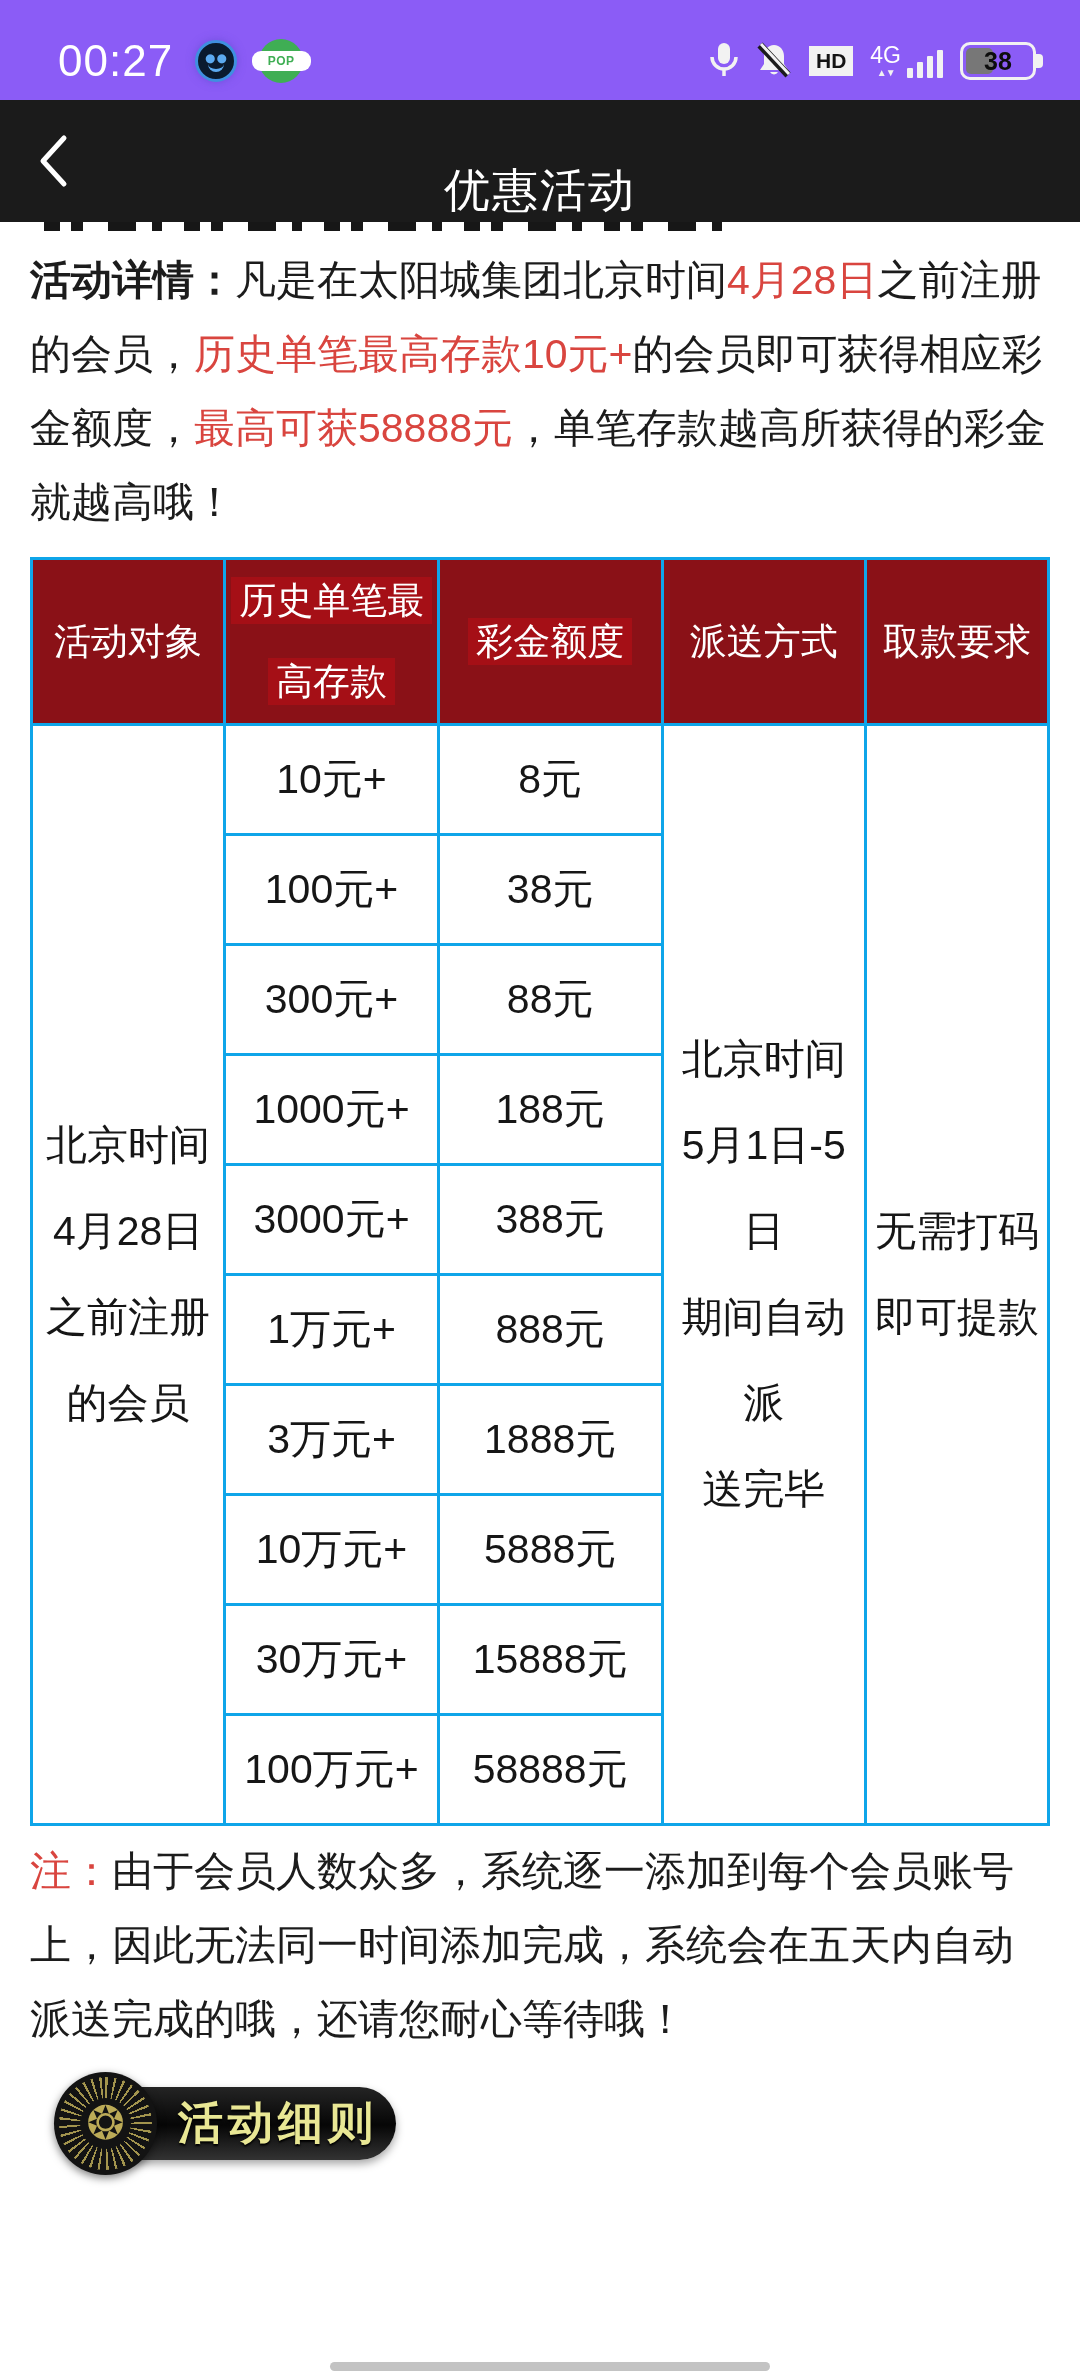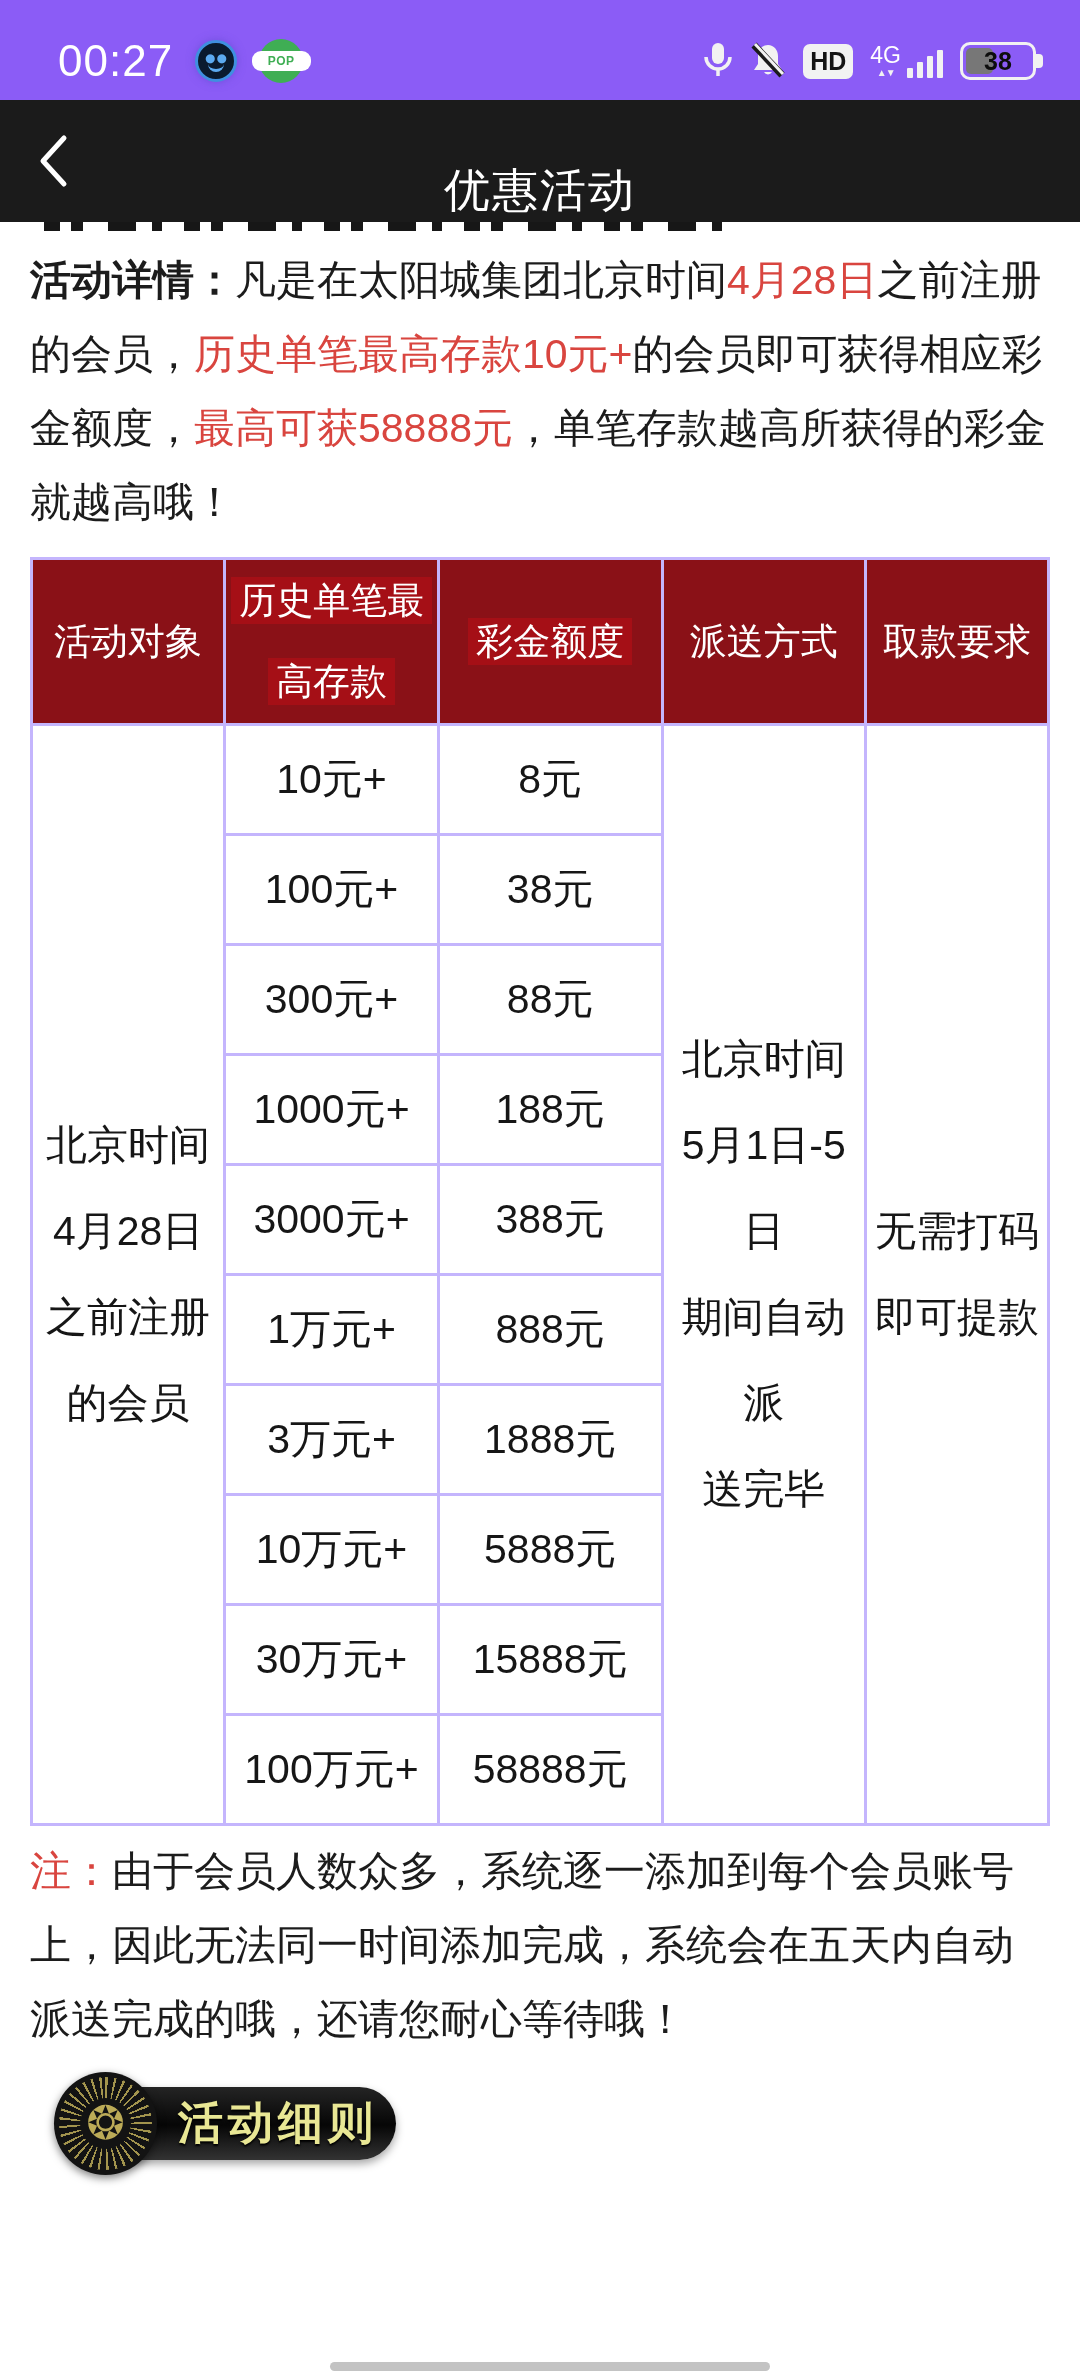--- a/index.html
+++ b/index.html
@@ -41,22 +41,22 @@
     background:#3fae54; display:flex; align-items:center; justify-content:center;
   }
   .pop-bubble {
     background:#fff; color:#3fae54;
     font-size:12px; font-weight:700; letter-spacing:.5px;
     padding:4px 16px; border-radius:9px; line-height:1;
   }
   .sb-right { display:flex; align-items:center; gap:17px; }
   .hd-badge {
     background:#f2f2f2; color:#141414;
-    font-size:25px; font-weight:800;
-    padding:3px 7px; border-radius:7px; letter-spacing:0;
+    font-size:21px; font-weight:800;
+    padding:3px 7px; border-radius:0; letter-spacing:0;
   }
   .net { display:flex; align-items:flex-end; gap:6px; }
   .net-4g { display:flex; flex-direction:column; align-items:center; line-height:1; }
   .net-4g .g-label { font-size:23px; font-weight:400; }
   .net-4g .g-arrows { font-size:10px; letter-spacing:-1px; margin-top:1px; color:#f2f2f2; }
   .bars { display:flex; align-items:flex-end; gap:4px; }
   .bars span { width:6px; background:#f2f2f2; border-radius:1px; display:block; }
   .bars .b1{height:10px} .bars .b2{height:16px} .bars .b3{height:22px} .bars .b4{height:28px}
   .battery { position:relative; width:76px; height:38px; border:3px solid #f2f2f2; border-radius:10px; }
   .battery-fill { position:absolute; left:3px; top:3px; bottom:3px; width:27px; background:#777; border-radius:5px; }
@@ -77,21 +77,21 @@
       #171717 27px 39px, transparent 39px 64px,
       #171717 64px 92px, transparent 92px 108px,
       #171717 108px 118px, transparent 118px 140px);
   }
   .para { font-size:41px; line-height:74px; margin:12px 0 0 0; color:#1c1c1c; }
   .seg-red { color:#d9453f; }
   .seg-bold { font-weight:700; }
 
   
   table.promo { border-collapse:collapse; table-layout:fixed; width:100%; margin-top:18px; }
-  table.promo th, table.promo td { border:3px solid #c4b5fd; text-align:center; vertical-align:middle;margin-top:24px; }
+  table.promo th, table.promo td { border:3px solid #0ea5e9; text-align:center; vertical-align:middle;margin-top:24px; }
   table.promo th {
     background:#8a1117; color:#fff;
     font-size:37px; font-weight:400;
     height:160px; line-height:2.2; padding:0 5px;
   }
   th .hl {
     background:#a50f16; padding:3px 8px;
     -webkit-box-decoration-break:clone; box-decoration-break:clone;
   }
   table.promo td { font-size:41px; color:#161616; height:110px; background:#fff; }

